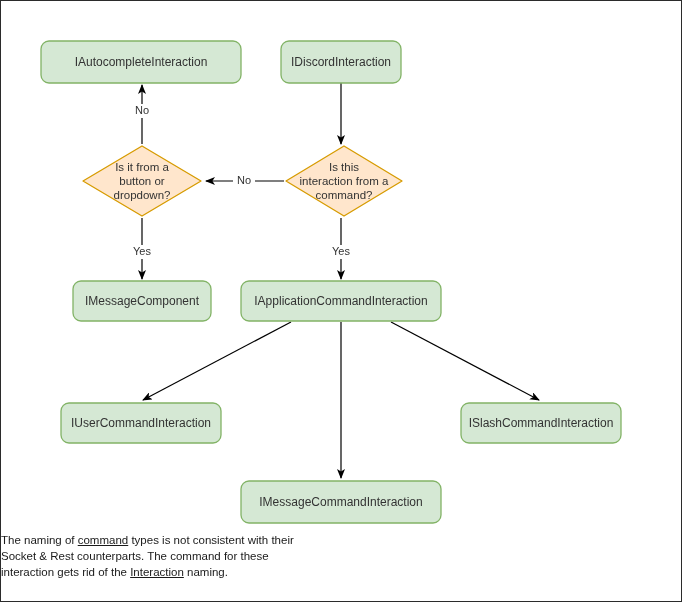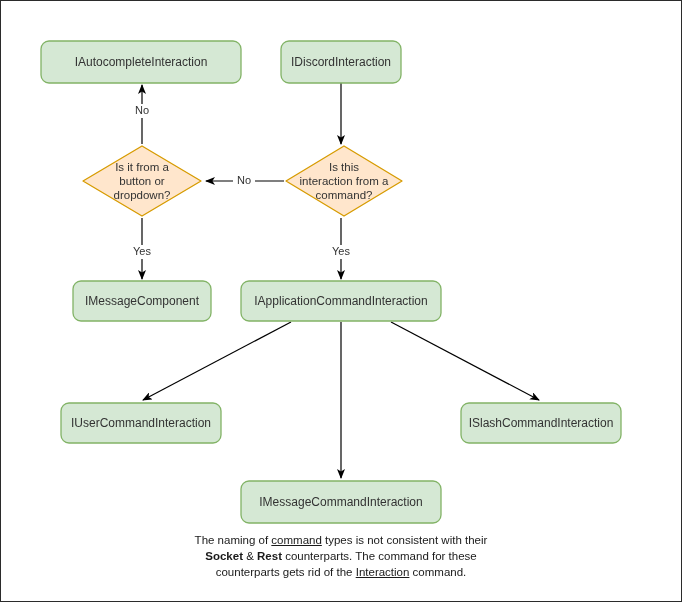--- a/index.html
+++ b/index.html
@@ -51,27 +51,27 @@
   .edge-line {
     stroke: #000000;
     stroke-width: 1.2;
     fill: none;
   }
   .caption {
     position: absolute;
     left: 0;
     right: 0;
     top: 531px;
-    text-align: center;
+    text-align: left;
     font-family: "Liberation Sans", sans-serif;
     font-size: 11.5px;
     line-height: 16px;
     color: #1a1a1a;
   }
-  .caption b { font-weight: bold; }
+  .caption b { font-weight: normal; }
   .caption u { text-decoration: underline; }
 </style>
 </head>
 <body>
 
 <div id="canvas">
 
   <svg id="flow" viewBox="0 0 680 600">
     <defs>
       <marker id="arrowhead" markerWidth="10" markerHeight="8" refX="9" refY="4" orient="auto" markerUnits="userSpaceOnUse">
@@ -157,17 +157,17 @@
   </svg>
 
   <div class="caption">
     <div>
       <span>The naming of </span><u>command</u><span> types is not consistent with their</span>
     </div>
     <div>
       <b>Socket</b><span> &amp; </span><b>Rest</b><span> counterparts. The command for these</span>
     </div>
     <div>
-      <span>counterparts gets rid of the </span><u>Interaction</u><span> command.</span>
+      <span>interaction gets rid of the </span><u>Interaction</u><span> naming.</span>
     </div>
   </div>
 
 </div>
 
 </body></html>

